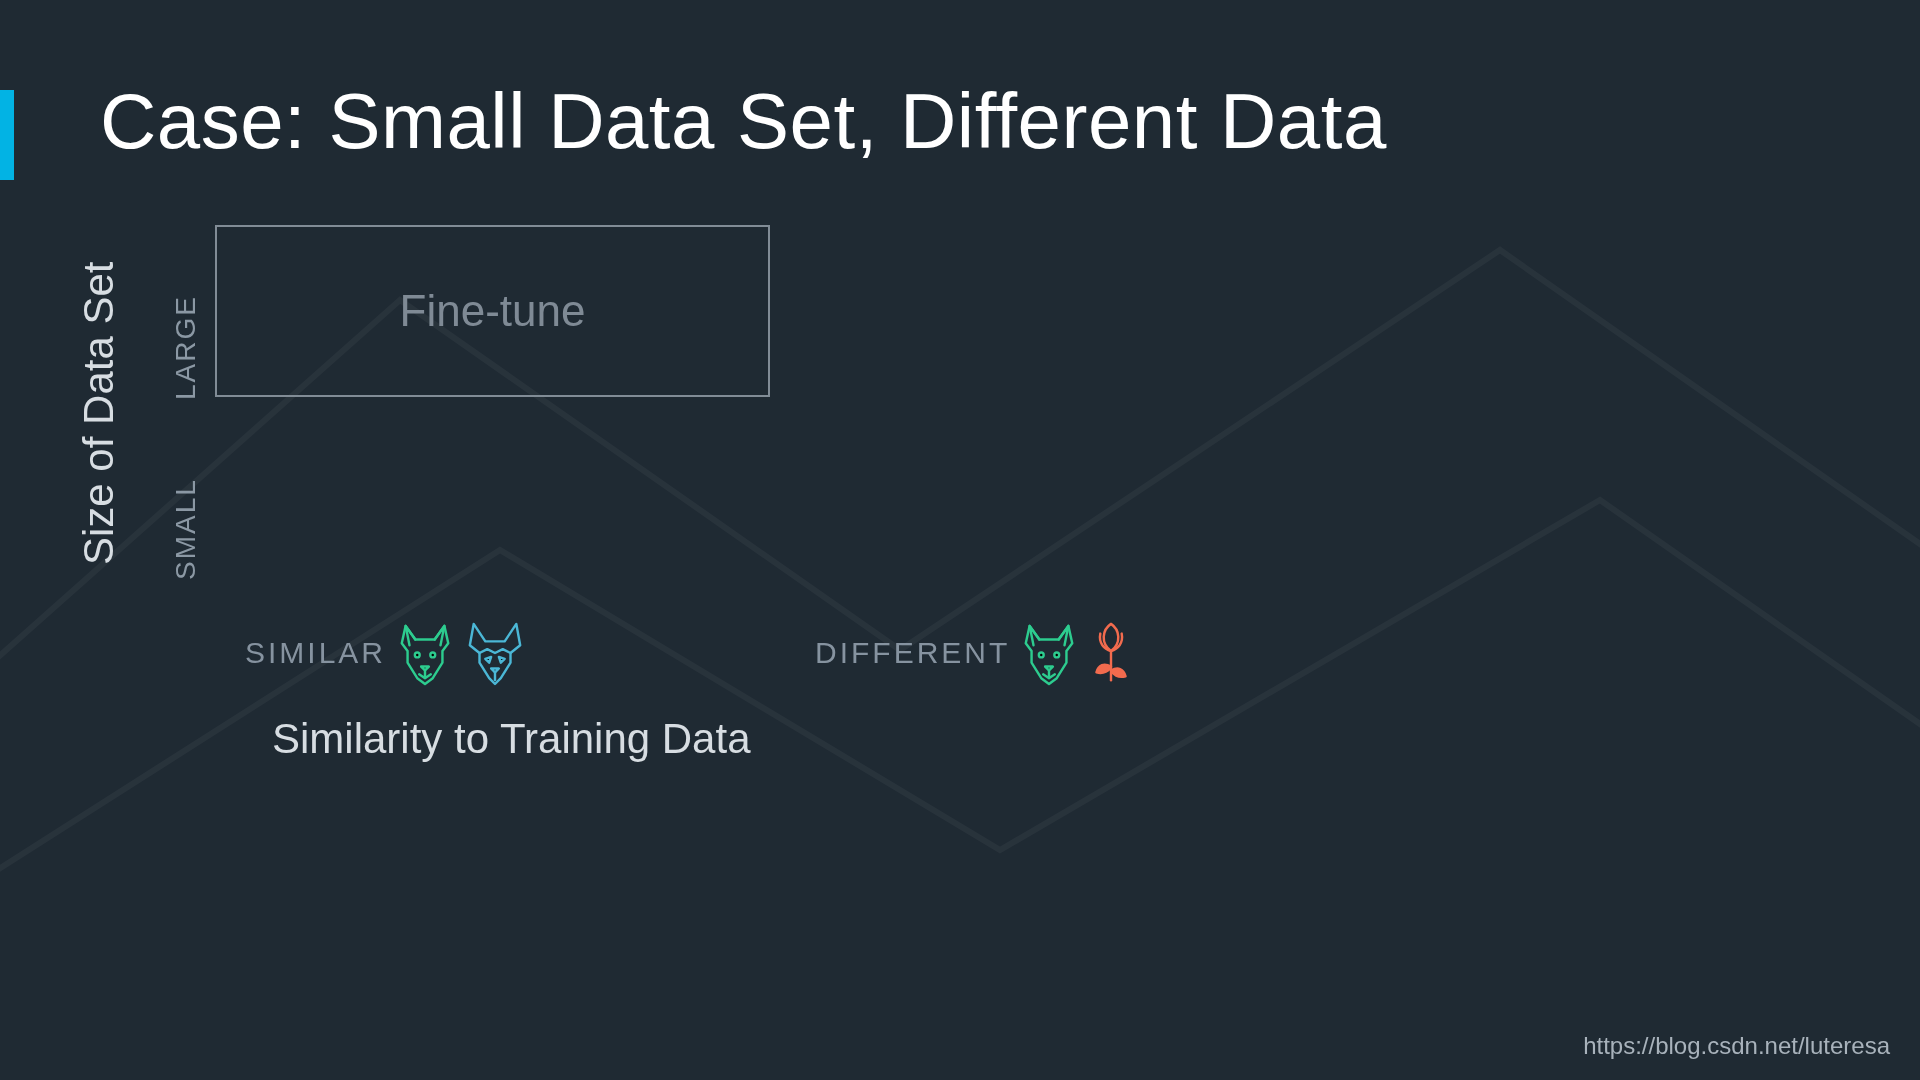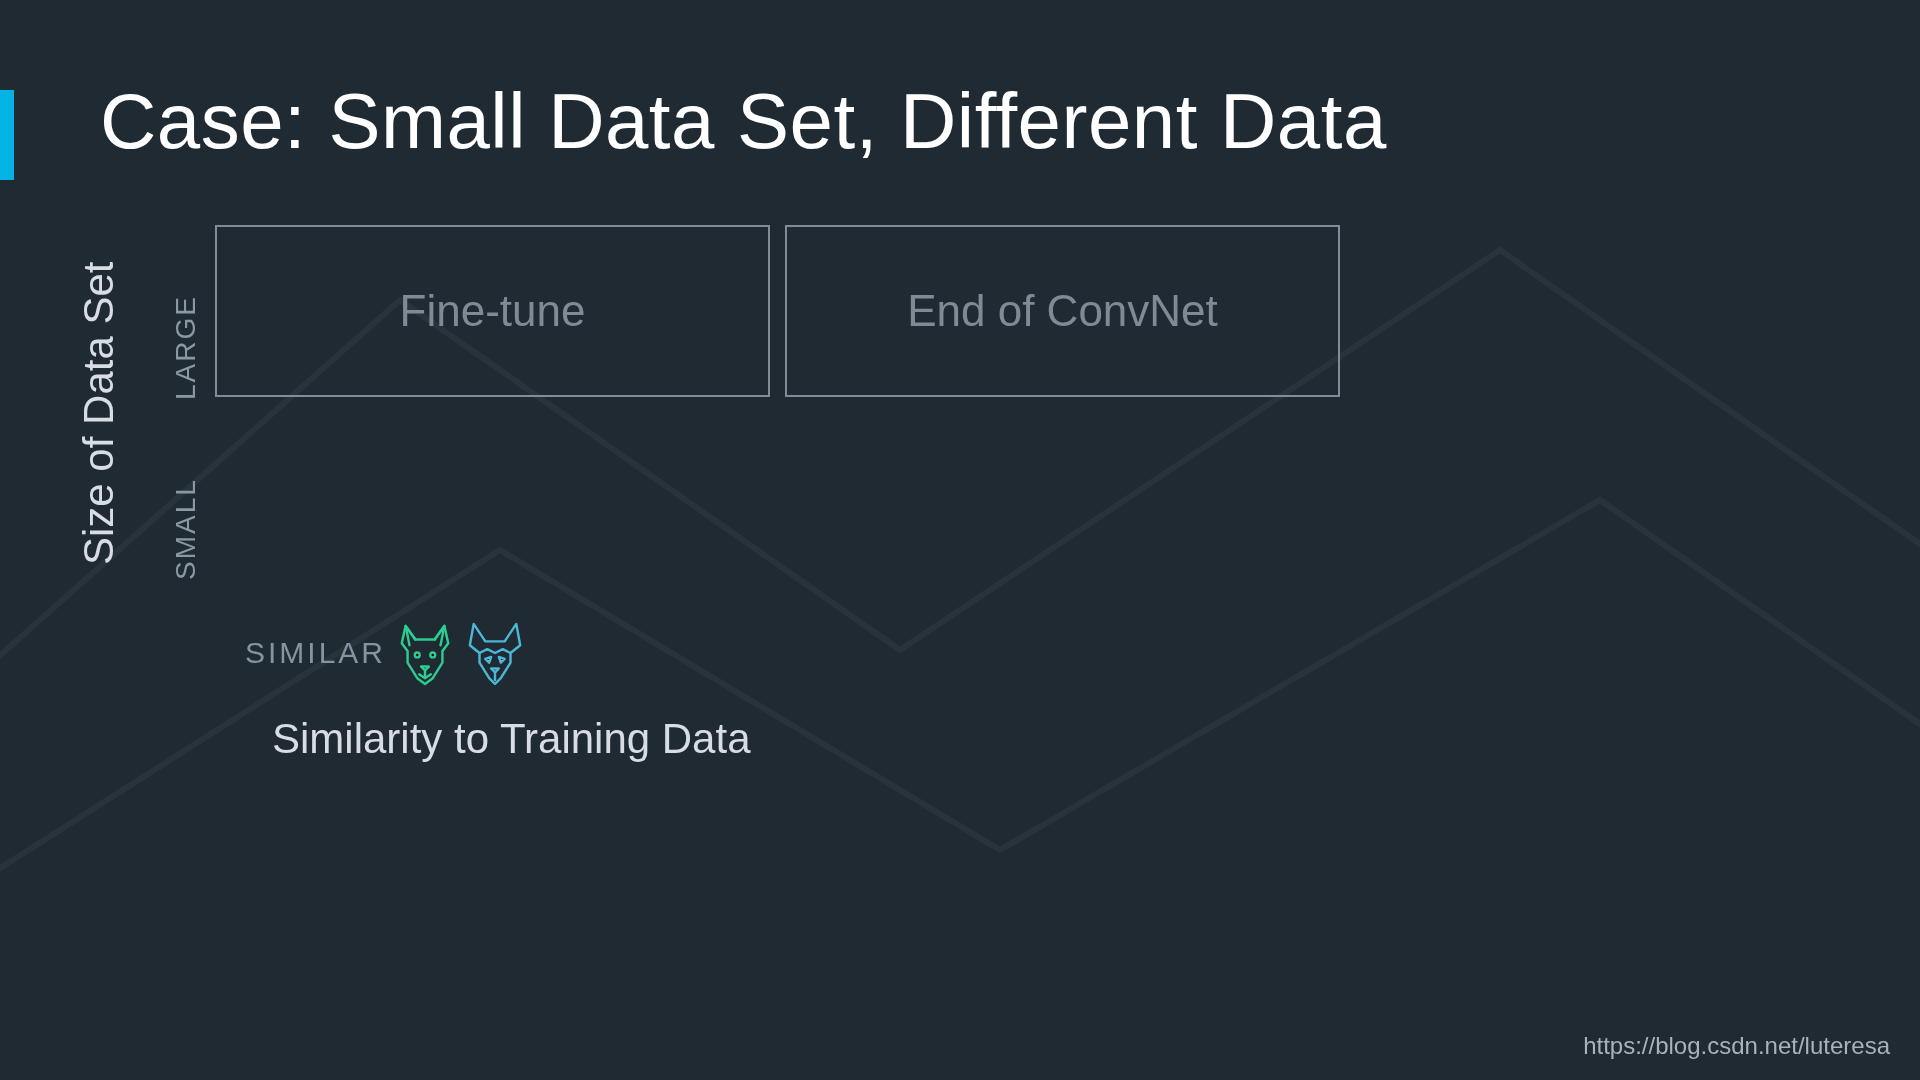--- a/index.html
+++ b/index.html
@@ -142,21 +142,20 @@
 <div class="accent-bar"></div>
 
 <div class="title">Case: Small Data Set, Different Data</div>
 
 <div class="y-axis-title">Size of Data Set</div>
 <div class="y-tick large">LARGE</div>
 <div class="y-tick small">SMALL</div>
 
 <div class="grid">
   <div class="cell">Fine-tune</div>
-  <div class="cell">End of ConvNet</div>
 </div>
 
 <div class="x-row labels">
 
   <div class="x-tick">
     <span class="x-tick-label">SIMILAR</span>
     <span class="icon">
       <svg width="62" height="66" viewBox="0 0 64 68" fill="none" stroke-width="2.5" stroke-linejoin="round" stroke-linecap="round" stroke="#2dcc8f">
         <path d="M12 6 L22 20 L42 20 L52 6 L56 24 L50 32 L50 44 L40 60 L32 66 L24 60 L14 44 L14 32 L8 24 Z"></path>
         <path d="M22 20 L12 6 L16 26 M42 20 L52 6 L48 26"></path>
@@ -171,18 +170,40 @@
         <path d="M10 4 L22 22 L42 22 L54 4 L58 26 L48 34 L48 44 L38 60 L32 66 L26 60 L16 44 L16 34 L6 26 Z"></path>
         <path d="M16 34 L24 30 L32 34 L40 30 L48 34"></path>
         <path d="M22 40 L28 38 L26 44 Z" fill="currentColor"></path>
         <path d="M42 40 L36 38 L38 44 Z" fill="currentColor"></path>
         <path d="M28 50 L32 54 L36 50 Z" fill="currentColor"></path>
         <path d="M32 54 L32 62"></path>
       </svg>
     </span>
   </div>
 
+  <div class="x-tick">
+    <span class="x-tick-label">DIFFERENT</span>
+    <span class="icon">
+      <svg width="62" height="66" viewBox="0 0 64 68" fill="none" stroke-width="2.5" stroke-linejoin="round" stroke-linecap="round" stroke="#2dcc8f">
+        <path d="M12 6 L22 20 L42 20 L52 6 L56 24 L50 32 L50 44 L40 60 L32 66 L24 60 L14 44 L14 32 L8 24 Z"></path>
+        <path d="M22 20 L12 6 L16 26 M42 20 L52 6 L48 26"></path>
+        <circle cx="24" cy="36" r="2.5" fill="currentColor"></circle>
+        <circle cx="40" cy="36" r="2.5" fill="currentColor"></circle>
+        <path d="M28 48 L32 52 L36 48 Z" fill="currentColor"></path>
+        <path d="M32 52 L32 60 M26 56 L32 60 L38 56"></path>
+      </svg>
+    </span>
+    <span class="icon">
+      <svg width="46" height="66" viewBox="0 0 46 68" fill="none" stroke-width="2.5" stroke-linejoin="round" stroke-linecap="round" stroke="#f26b4e">
+        <path d="M23 4 C14 10 12 24 23 32 C34 24 32 10 23 4 Z"></path>
+        <path d="M12 14 C10 24 16 30 23 32 M34 14 C36 24 30 30 23 32"></path>
+        <path d="M23 32 L23 62"></path>
+        <path d="M23 48 C16 44 10 46 8 54 C16 56 21 52 23 48 Z" fill="#f26b4e"></path>
+        <path d="M23 52 C30 48 36 50 38 58 C30 60 25 56 23 52 Z" fill="#f26b4e"></path>
+      </svg>
+    </span>
+  </div>
 
 </div>
 
 <div class="x-axis-title">Similarity to Training Data</div>
 
 <div class="footer-link">https://blog.csdn.net/luteresa</div>
 
 </body></html>

